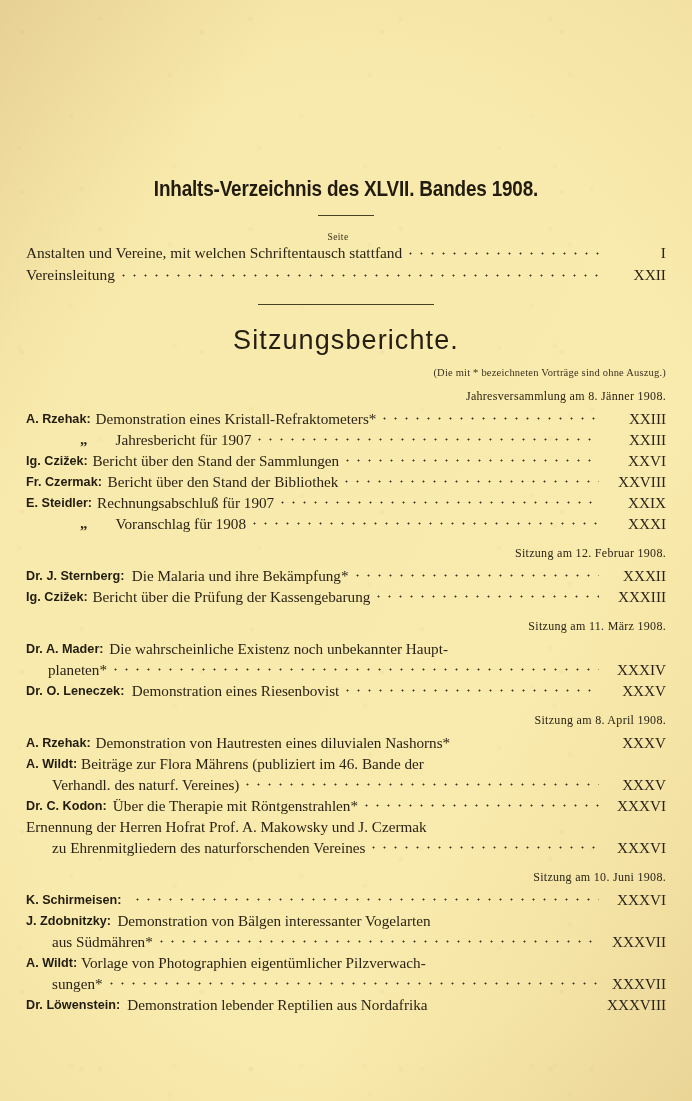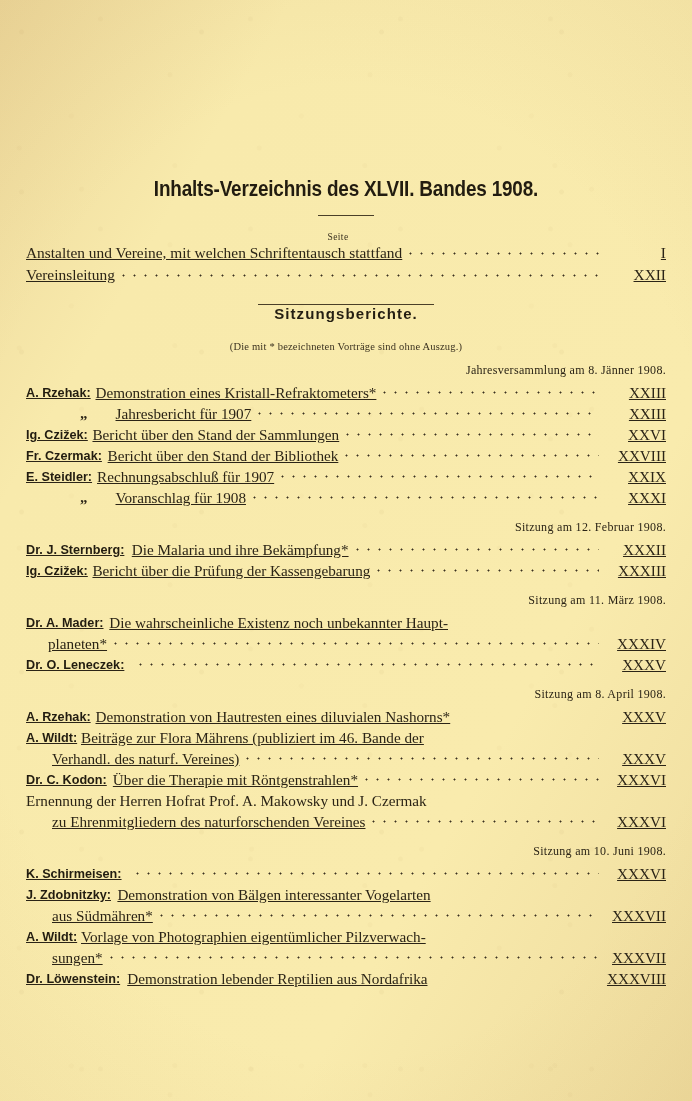--- a/index.html
+++ b/index.html
@@ -89,21 +89,20 @@
     margin-top: 16px;
     font-family: "Liberation Serif", serif;
   }
 
   .entry {
     display: flex;
     align-items: flex-start;
     font-size: 15.2px;
     line-height: 21px;
     color: #2b2416;
-    text-decoration: underline;
   }
   .entry .txt { white-space: pre; }
   .entry .leader {
     flex: 1 1 auto;
     min-width: 6px;
     align-self: center;
     margin: 0 3px;
     height: 13px;
     background-image: radial-gradient(circle, #3a3120 0.9px, transparent 1.1px);
     background-size: 11px 13px;
@@ -134,31 +133,31 @@
     font-size: 15px;
   }
 
   .front .entry { font-size: 15.4px; line-height: 22px; }
   .front .entry .pg { width: 58px; }
 
   
   .section-head {
     text-align: center;
     font-family: "Liberation Sans", sans-serif;
-    font-weight: bold;
-    font-size: 15px;
+    font-weight: normal;
+    font-size: 27px;
     letter-spacing: 1.1px;
-    margin-top: 0;
+    margin-top: 20px;
     color: #241e12;
   }
   .section-note {
-    text-align: center;
+    text-align: right;
     font-size: 10.5px;
     letter-spacing: .2px;
-    margin-top: 19px;
+    margin-top: 11px;
     color: #3b3220;
   }
   .meeting {
     text-align: right;
     font-size: 12px;
     margin-top: 11px;
     margin-bottom: 4px;
     letter-spacing: .3px;
     color: #2b2416;
     font-family: Liberation Serif, serif;
@@ -268,20 +267,21 @@
         <span class="leader"></span>
         <span class="pg"></span>
       </div>
       <div class="entry cont">
         <span class="txt">planeten*</span>
         <span class="leader"></span>
         <span class="pg">XXXIV</span>
       </div>
       <div class="entry">
         <span class="author">Dr. O. Leneczek:</span>
+        <span class="txt">Demonstration eines Riesenbovist</span>
         <span class="leader"></span>
         <span class="pg">XXXV</span>
       </div>
 
       <div class="meeting tight">Sitzung am 8. April 1908.</div>
       <div class="entry noleader">
         <span class="author">A. Rzehak:</span>
         <span class="txt">Demonstration von Hautresten eines diluvialen Nashorns*</span>
         <span class="leader"></span>
         <span class="pg">XXXV</span>

